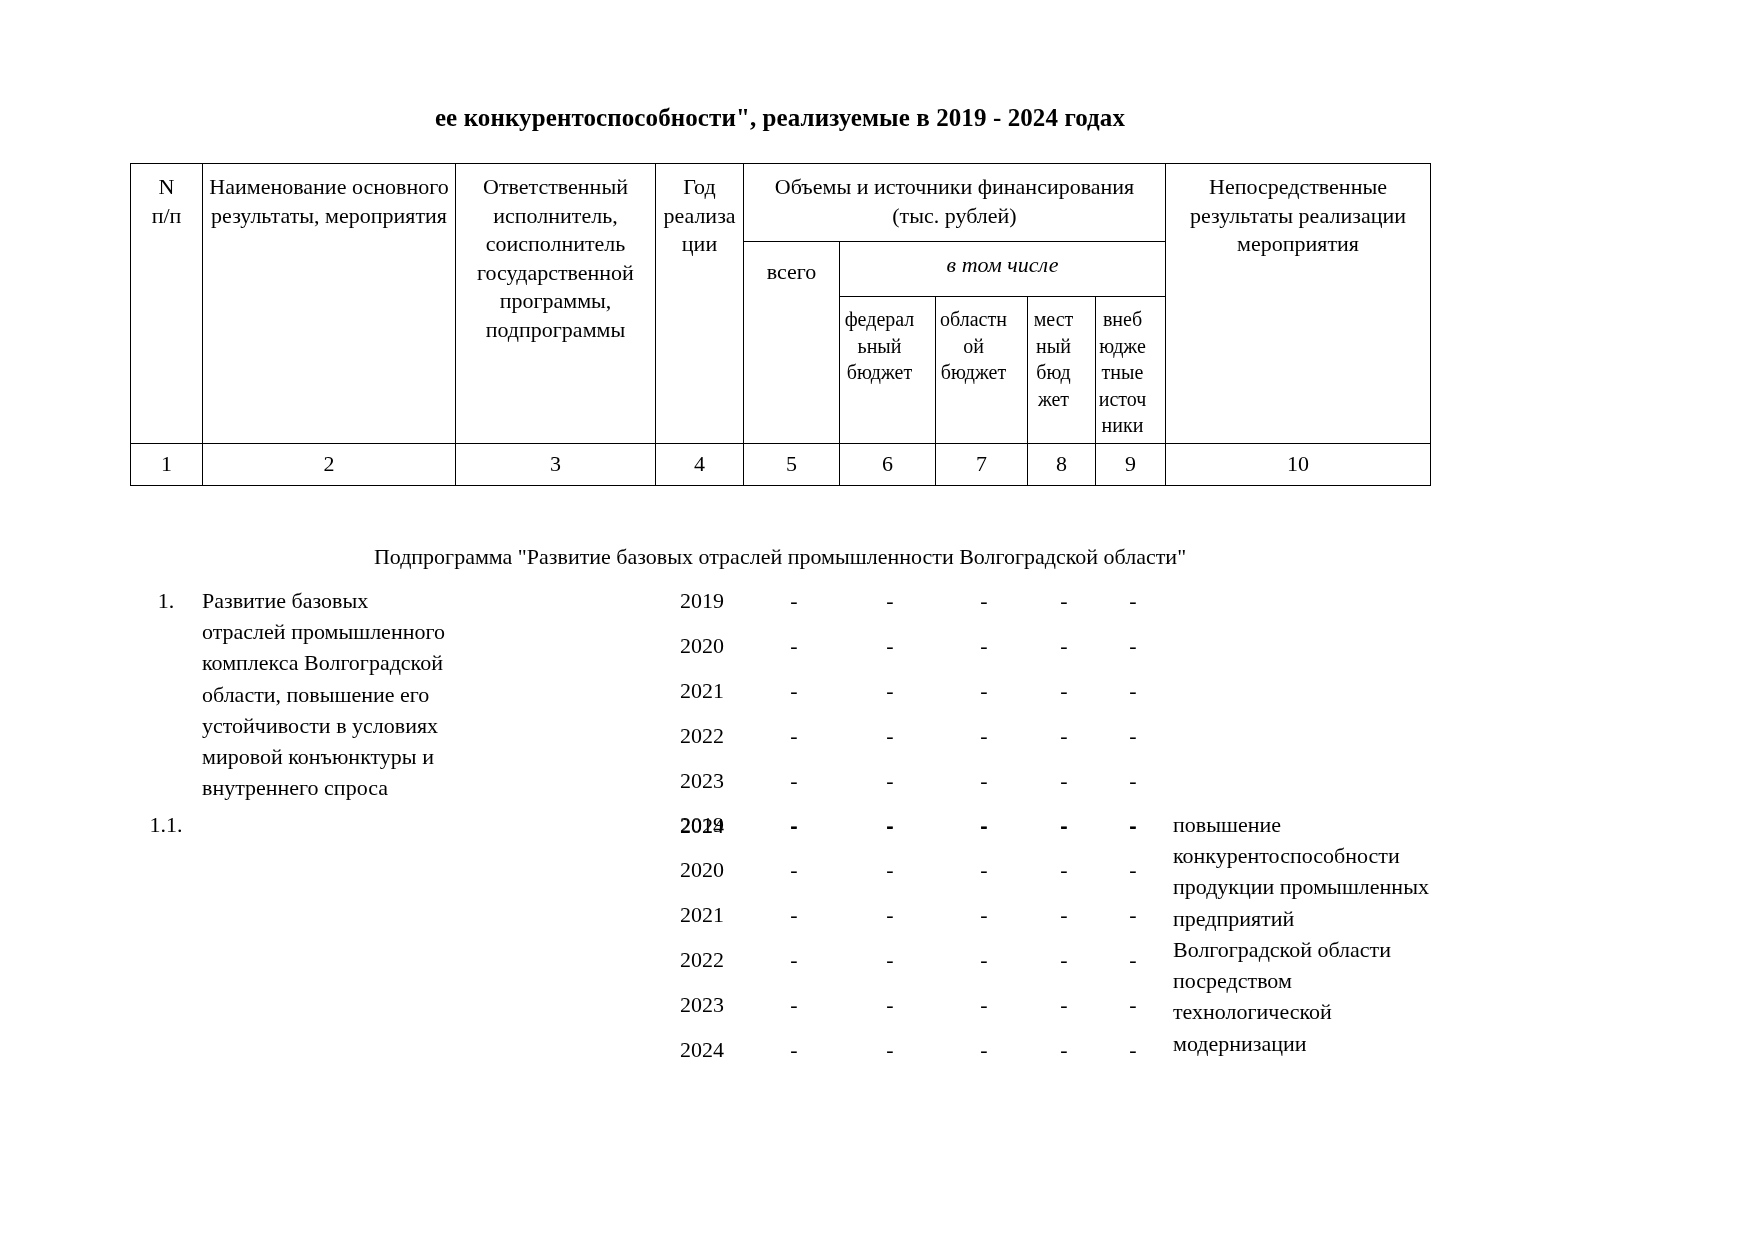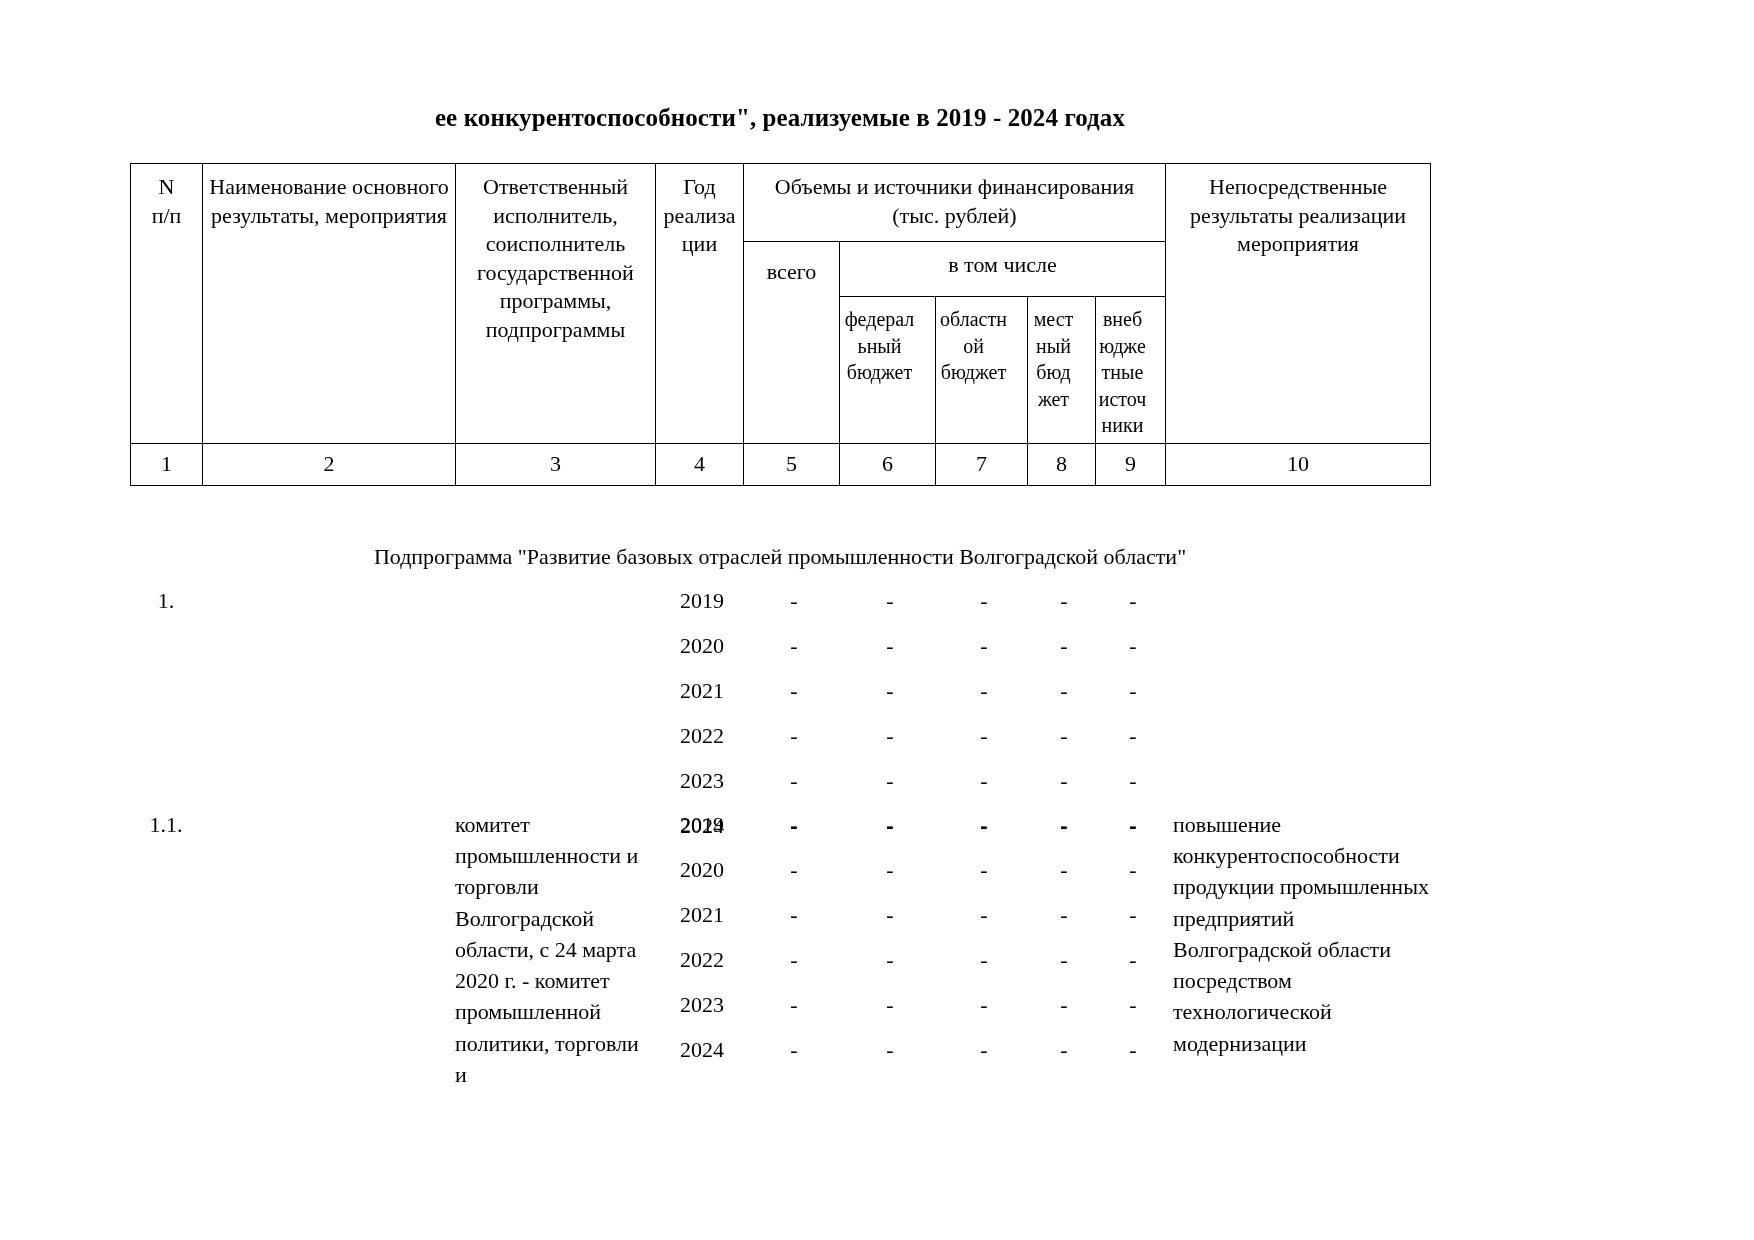--- a/index.html
+++ b/index.html
@@ -135,21 +135,21 @@
         <td rowspan="3">Ответственный исполнитель, соисполнитель государственной программы, подпрограммы</td>
         <td rowspan="3">Год реализа ции</td>
         <td colspan="5" style="height:78px;">
           <div>Объемы и источники финансирования</div>
           <div>(тыс. рублей)</div>
         </td>
         <td rowspan="3">Непосредственные результаты реализации мероприятия</td>
       </tr>
       <tr>
         <td rowspan="2" class="mid" style="vertical-align:top;padding-top:16px;">всего</td>
-        <td colspan="4" style="height:55px;">в том числе</td>
+        <td colspan="4" style="height:55px;font-style:italic;">в том числе</td>
       </tr>
       <tr>
         <td class="narrow">федерал ьный бюджет</td>
         <td class="narrow">областн ой бюджет</td>
         <td class="narrow">мест ный бюд жет</td>
         <td class="narrow">внеб юдже тные источ ники</td>
       </tr>
       <tr>
         <td class="nums">1</td>
         <td class="nums">2</td>
@@ -163,20 +163,21 @@
         <td class="nums">10</td>
       </tr>
     </tbody>
   </table>
 
   <div class="subprogram">Подпрограмма "Развитие базовых отраслей промышленности Волгоградской области"</div>
 
   <div class="body-grid">
       <div class="brow" style="position: absolute; top: 0px; left: 0px; height: 210px;">
         <div class="cell c-num">1.</div>
+        <div class="cell c-name">Развитие базовых отраслей промышленного комплекса Волгоградской области, повышение его устойчивости в условиях мировой конъюнктуры и внутреннего спроса</div>
         <div class="cell c-exec"></div>
         <div class="cell c-res"></div>
         <div class="cell c-year" style="top: 0px;">2019</div>
         <div class="cell c-total" style="top: 0px;">-</div>
         <div class="cell c-fed" style="top: 0px;">-</div>
         <div class="cell c-reg" style="top: 0px;">-</div>
         <div class="cell c-loc" style="top: 0px;">-</div>
         <div class="cell c-ext" style="top: 0px;">-</div>
         <div class="cell c-year" style="top: 45px;">2020</div>
         <div class="cell c-total" style="top: 45px;">-</div>
@@ -204,21 +205,20 @@
         <div class="cell c-ext" style="top: 180px;">-</div>
         <div class="cell c-year" style="top: 225px;">2024</div>
         <div class="cell c-total" style="top: 225px;">-</div>
         <div class="cell c-fed" style="top: 225px;">-</div>
         <div class="cell c-reg" style="top: 225px;">-</div>
         <div class="cell c-loc" style="top: 225px;">-</div>
         <div class="cell c-ext" style="top: 225px;">-</div>
       </div>
       <div class="brow" style="position: absolute; top: 224px; left: 0px; height: 210px;">
         <div class="cell c-num">1.1.</div>
-        <div class="cell c-exec">комитет промышленности и торговли Волгоградской области, с 24 марта 2020 г. - комитет промышленной политики, торговли и</div>
         <div class="cell c-res">повышение конкурентоспособности продукции промышленных предприятий Волгоградской области посредством технологической модернизации</div>
         <div class="cell c-year" style="top: 0px;">2019</div>
         <div class="cell c-total" style="top: 0px;">-</div>
         <div class="cell c-fed" style="top: 0px;">-</div>
         <div class="cell c-reg" style="top: 0px;">-</div>
         <div class="cell c-loc" style="top: 0px;">-</div>
         <div class="cell c-ext" style="top: 0px;">-</div>
         <div class="cell c-year" style="top: 45px;">2020</div>
         <div class="cell c-total" style="top: 45px;">-</div>
         <div class="cell c-fed" style="top: 45px;">-</div>

